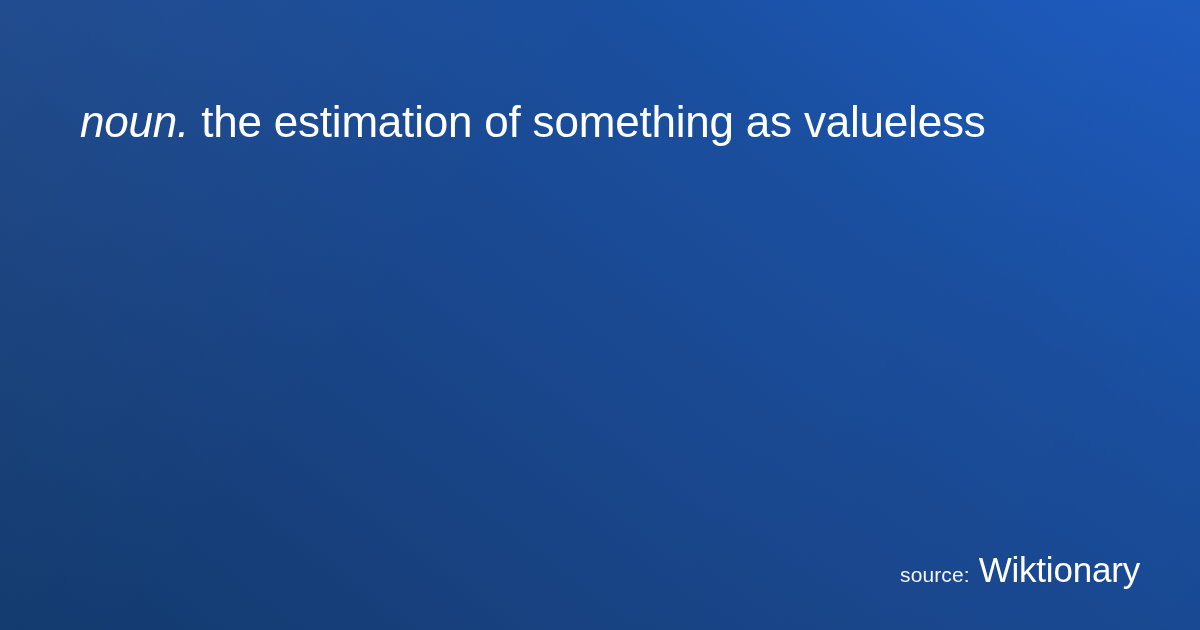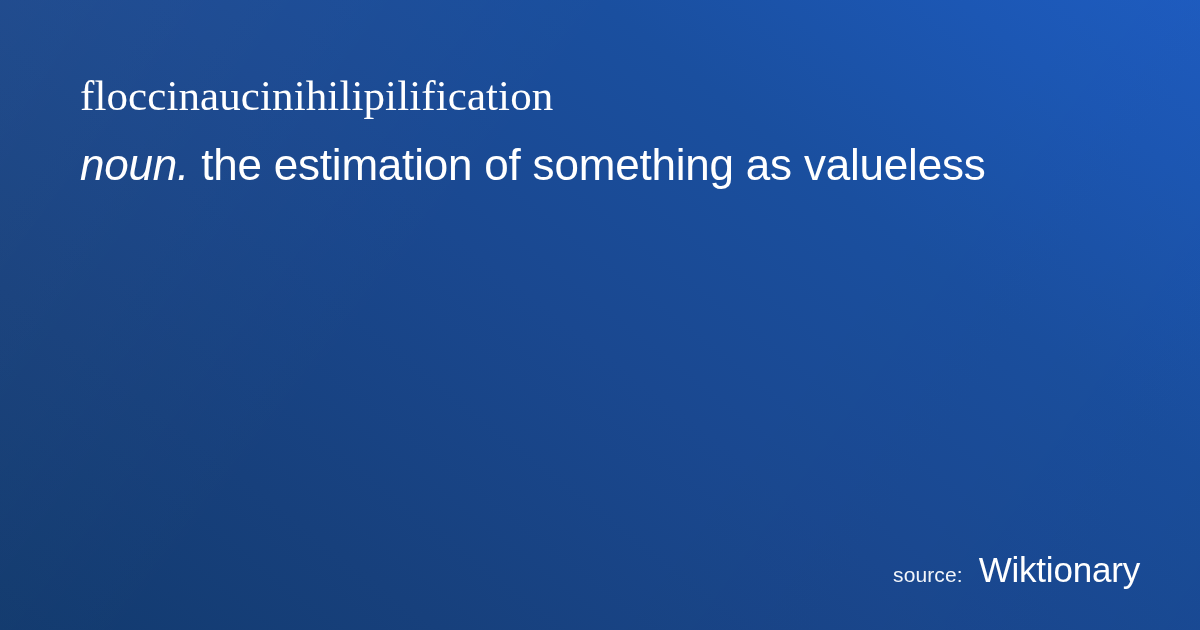--- a/index.html
+++ b/index.html
@@ -84,21 +84,21 @@
     margin-top: 8px;
   }
 
   .source-line {
     position: absolute;
     right: 60px;
     bottom: 40px;
     z-index: 2;
     display: flex;
     align-items: baseline;
-    gap: 16px;
+    gap: 9px;
     white-space: nowrap;
   }
 
   .source-label {
     font-family: "Liberation Sans", sans-serif;
     font-size: 21px;
     font-weight: 400;
     color: #f2f5fa;
     letter-spacing: 0.1px;
   }
@@ -111,21 +111,20 @@
     letter-spacing: -0.2px;
   }
 </style>
 </head>
 <body>
 
 <div class="card">
 
   <div class="text-block">
 
-    <h1 class="headword">floccinaucinihilipilification</h1>
 
     <p class="definition">
       <span class="pos">noun.</span><span class="gloss"> the estimation of something as valueless</span>
     </p>
 
   </div>
 
   <div class="source-line">
     <span class="source-label">source:</span>
     <span class="source-name">Wiktionary</span>

